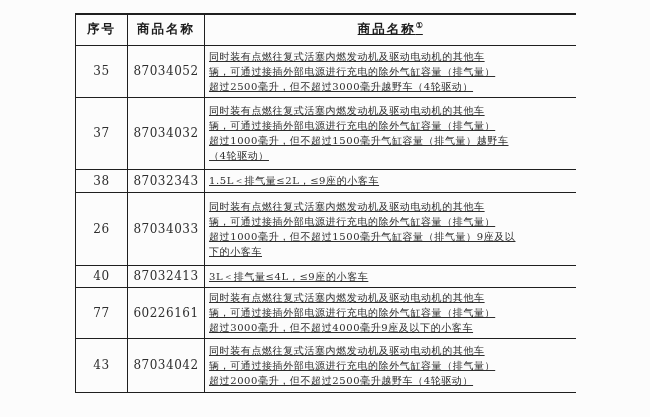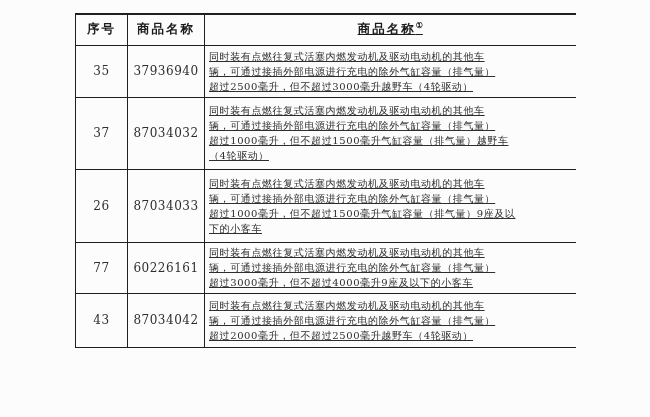--- a/index.html
+++ b/index.html
@@ -88,40 +88,50 @@
         <th>序号</th>
         <th>商品名称</th>
         <th>
           <span>商品名称</span><sup class="marker">①</sup>
         </th>
       </tr>
     </thead>
     <tbody>
       <tr style="height:52px">
         <td class="num">35</td>
-        <td class="num">37936940</td>
+        <td class="num">87034052</td>
         <td class="desc">同时装有点燃往复式活塞内燃发动机及驱动电动机的其他车
 辆，可通过接插外部电源进行充电的除外气缸容量（排气量）
 超过2500毫升，但不超过3000毫升越野车（4轮驱动）</td>
       </tr>
       <tr style="height:72px">
         <td class="num">37</td>
         <td class="num">87034032</td>
         <td class="desc">同时装有点燃往复式活塞内燃发动机及驱动电动机的其他车
 辆，可通过接插外部电源进行充电的除外气缸容量（排气量）
 超过1000毫升，但不超过1500毫升气缸容量（排气量）越野车
 （4轮驱动）</td>
       </tr>
+      <tr style="height:23px">
+        <td class="num">38</td>
+        <td class="num">87032343</td>
+        <td class="desc">1.5L＜排气量≤2L，≤9座的小客车</td>
+      </tr>
       <tr style="height:73px">
         <td class="num">26</td>
         <td class="num">87034033</td>
         <td class="desc">同时装有点燃往复式活塞内燃发动机及驱动电动机的其他车
 辆，可通过接插外部电源进行充电的除外气缸容量（排气量）
 超过1000毫升，但不超过1500毫升气缸容量（排气量）9座及以
 下的小客车</td>
+      </tr>
+      <tr style="height:22px">
+        <td class="num">40</td>
+        <td class="num">87032413</td>
+        <td class="desc">3L＜排气量≤4L，≤9座的小客车</td>
       </tr>
       <tr style="height:51px">
         <td class="num">77</td>
         <td class="num">60226161</td>
         <td class="desc">同时装有点燃往复式活塞内燃发动机及驱动电动机的其他车
 辆，可通过接插外部电源进行充电的除外气缸容量（排气量）
 超过3000毫升，但不超过4000毫升9座及以下的小客车</td>
       </tr>
       <tr style="height:54px">
         <td class="num">43</td>

